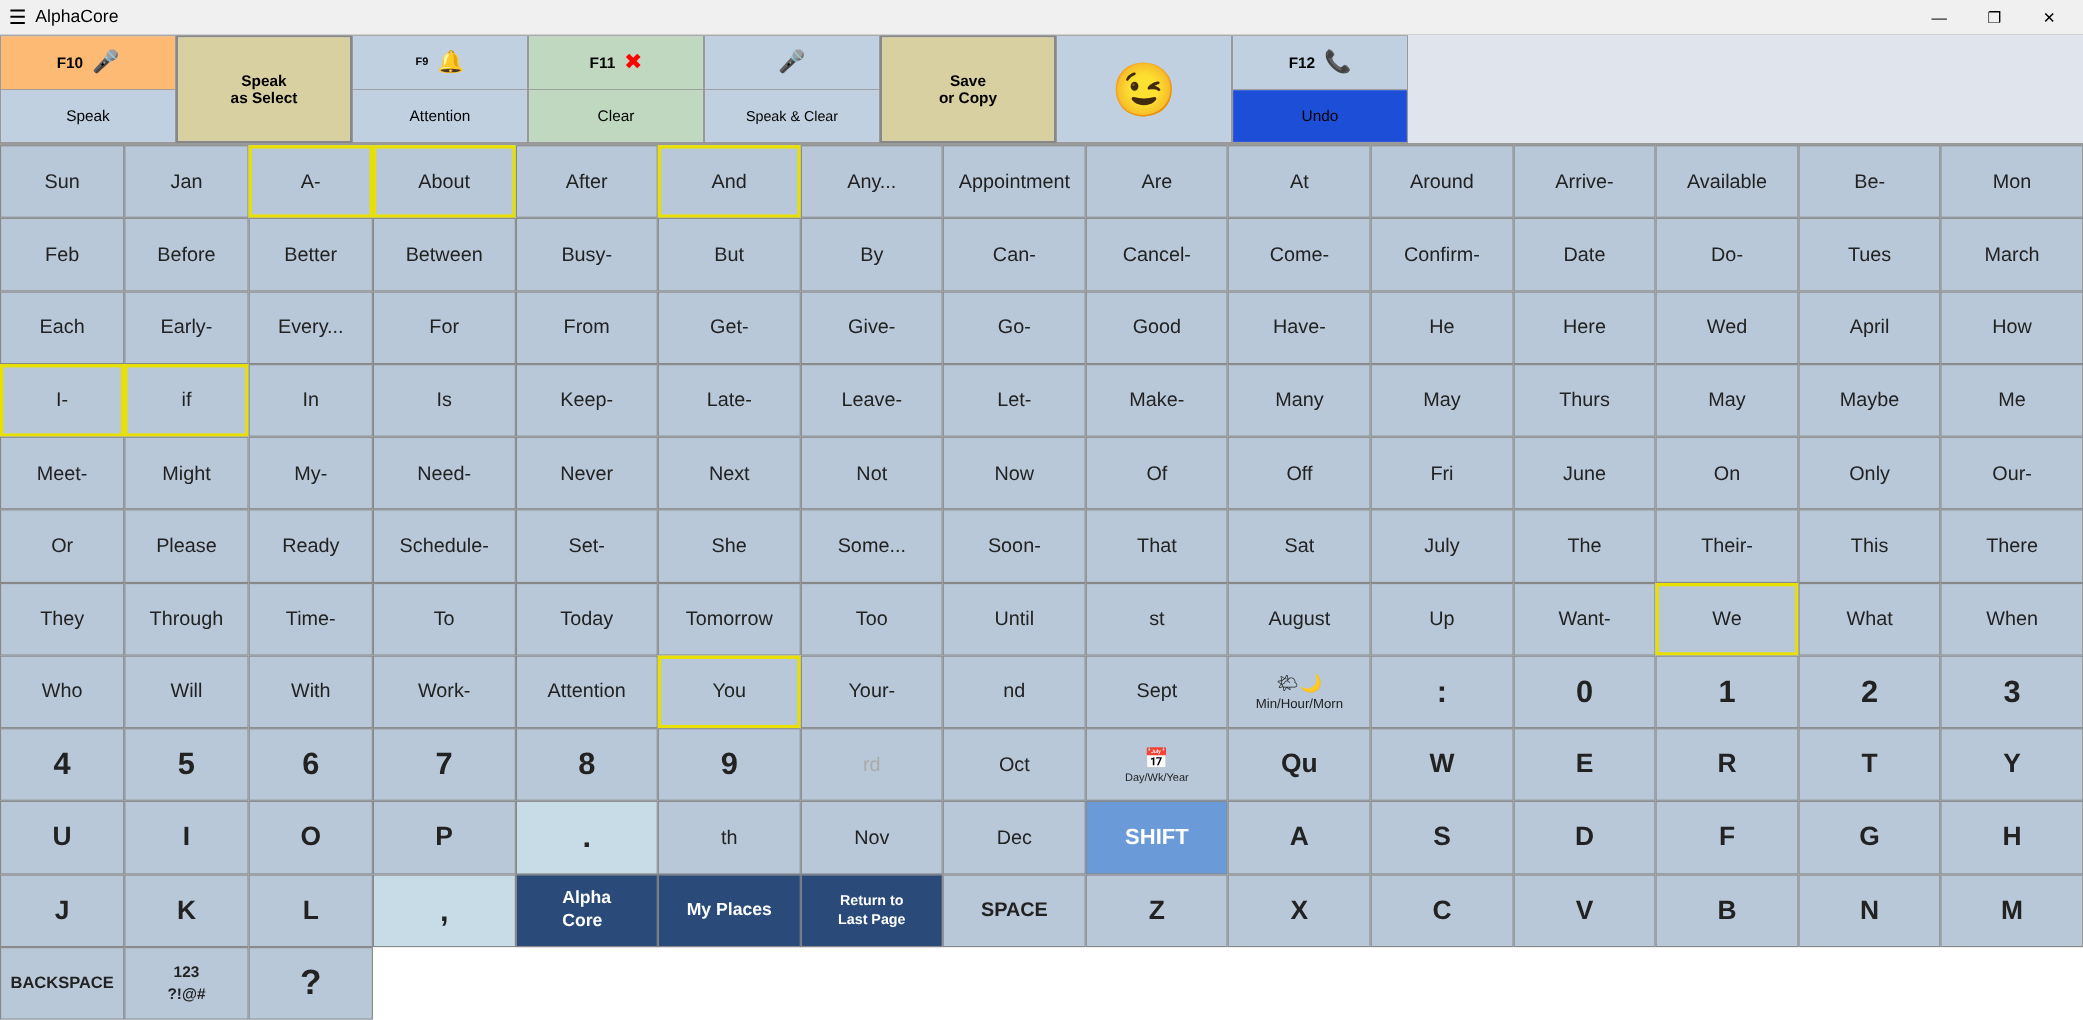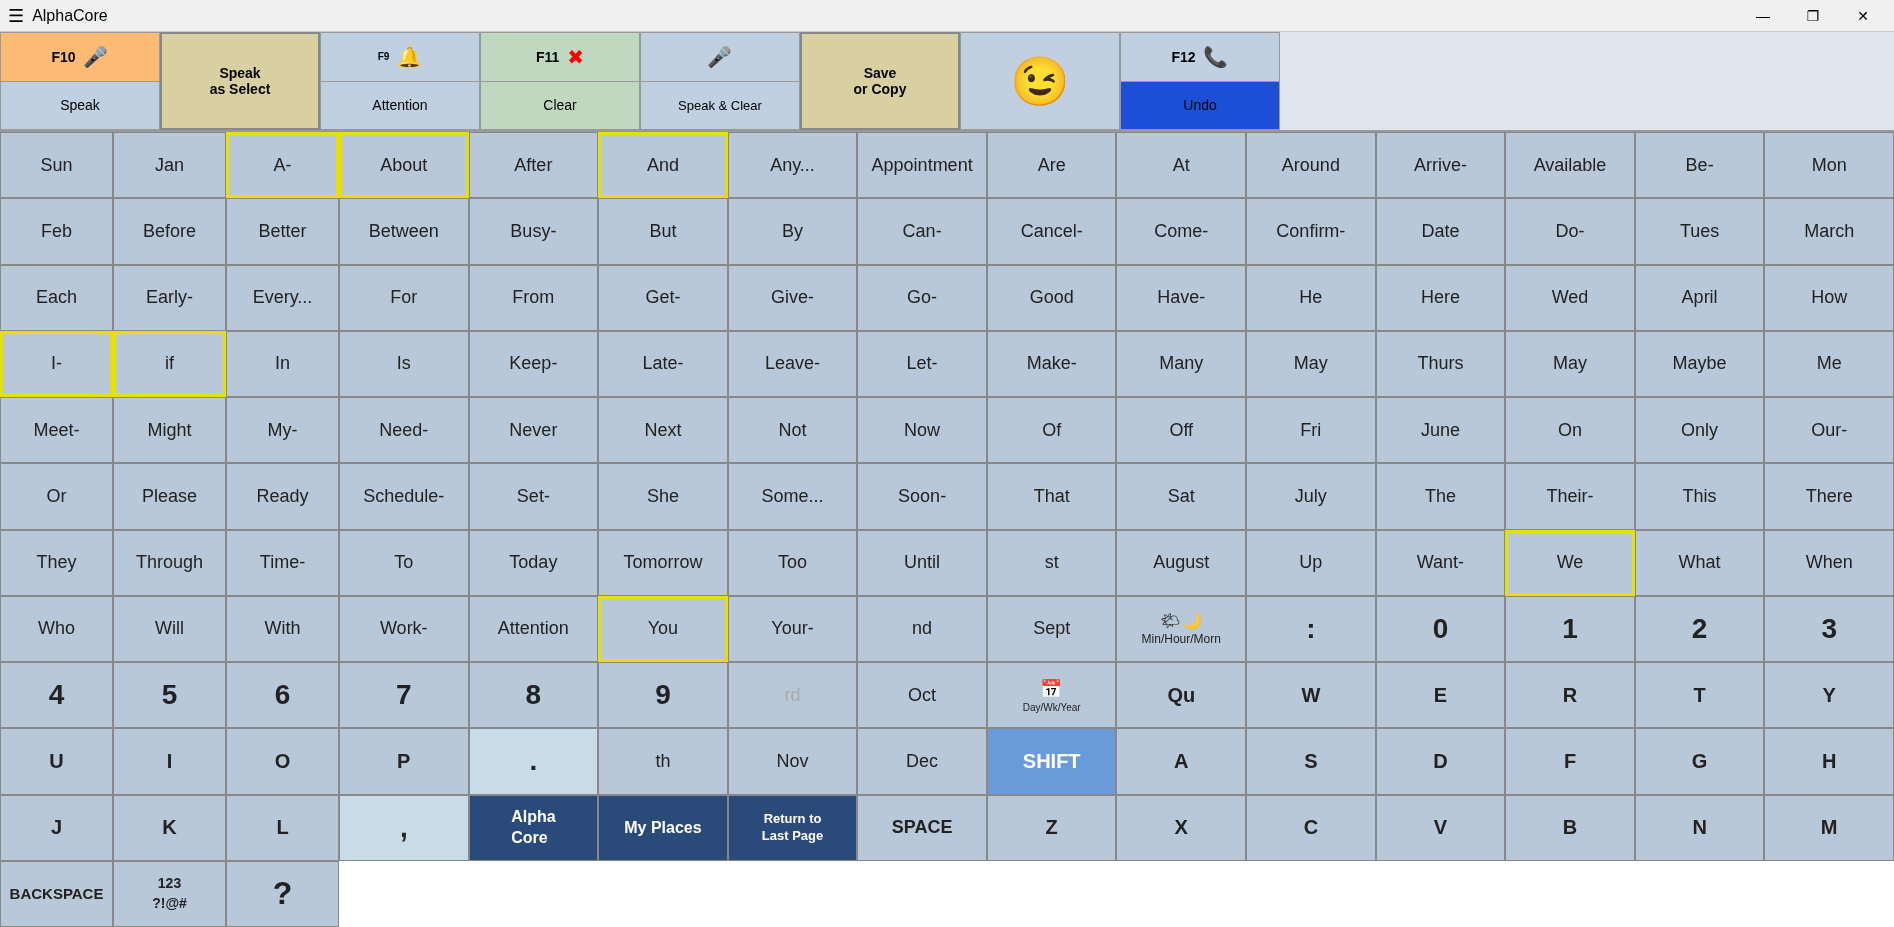--- a/index.html
+++ b/index.html
@@ -36,21 +36,21 @@
     .cell.yellow-border { border: 3px solid #e8e000; background: #b8c8d8; }
     .cell.dark-blue { background: #2a4a7a; color: white; font-weight: bold; font-size: 16px; }
     .cell.shift-key { background: #6a9ad8; color: white; font-size: 20px; font-weight: bold; }
     .cell.backspace-key { background: #b8c8d8; font-size: 15px; font-weight: bold; }
     .cell.space-key { background: #b8c8d8; font-size: 18px; font-weight: bold; }
     .cell.num-sym { background: #b8c8d8; font-size: 14px; text-align: center; }
     .cell.question { background: #b8c8d8; font-size: 24px; }
     .cell.dot { background: #c8d8e8; font-size: 22px; }
     .cell.comma { background: #c8d8e8; font-size: 22px; }
     .cell.large-num { font-size: 28px; font-weight: bold; }
-    .cell.large-letter { font-size: 20px; font-weight: bold; }
+    .cell.large-letter { font-size: 24px; font-weight: bold; }
     .cell.min-hour { background: #b8c8d8; font-size: 11px; display: flex; flex-direction: column; align-items: center; justify-content: center; gap: 2px; }
     .cell.day-wk { background: #b8c8d8; font-size: 11px; display: flex; flex-direction: column; align-items: center; justify-content: center; gap: 2px; }
     .cell.light-blue { background: #c8dce8; }
   </style>
 </head>
 <body>
 
 <div class="title-bar">
   <span class="title-bar-menu">☰</span>
   <span>AlphaCore</span>

